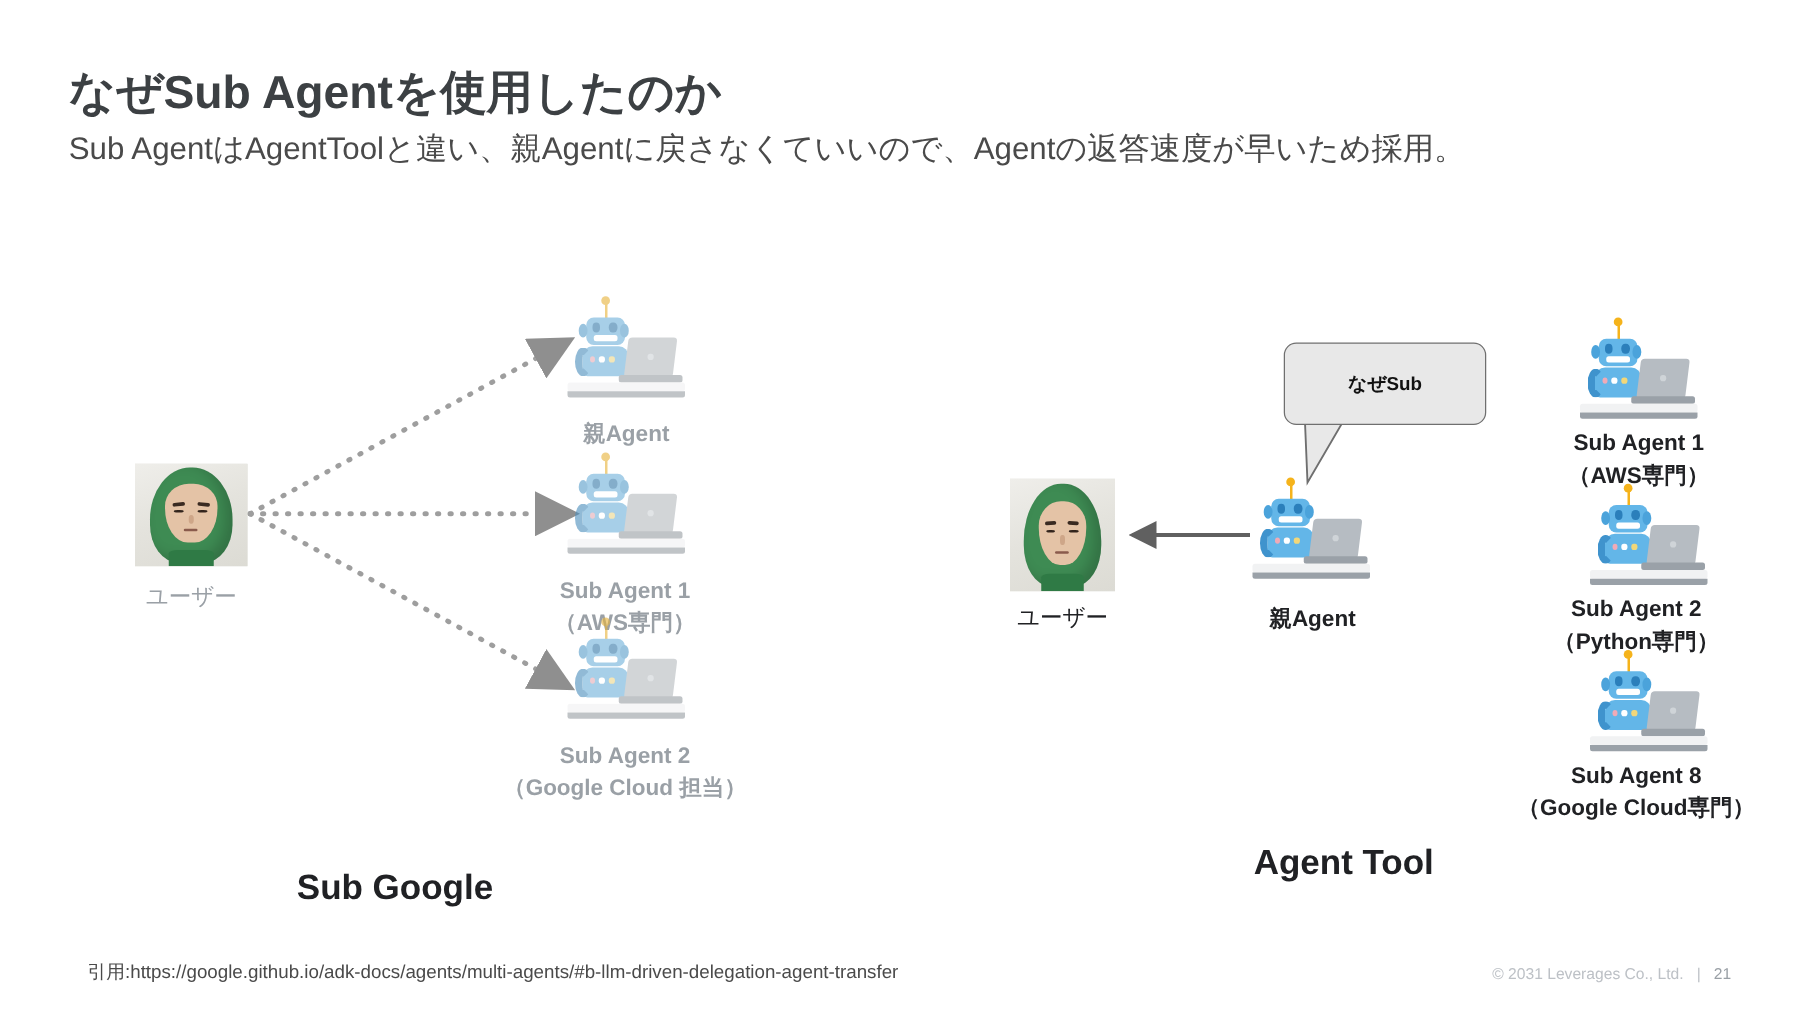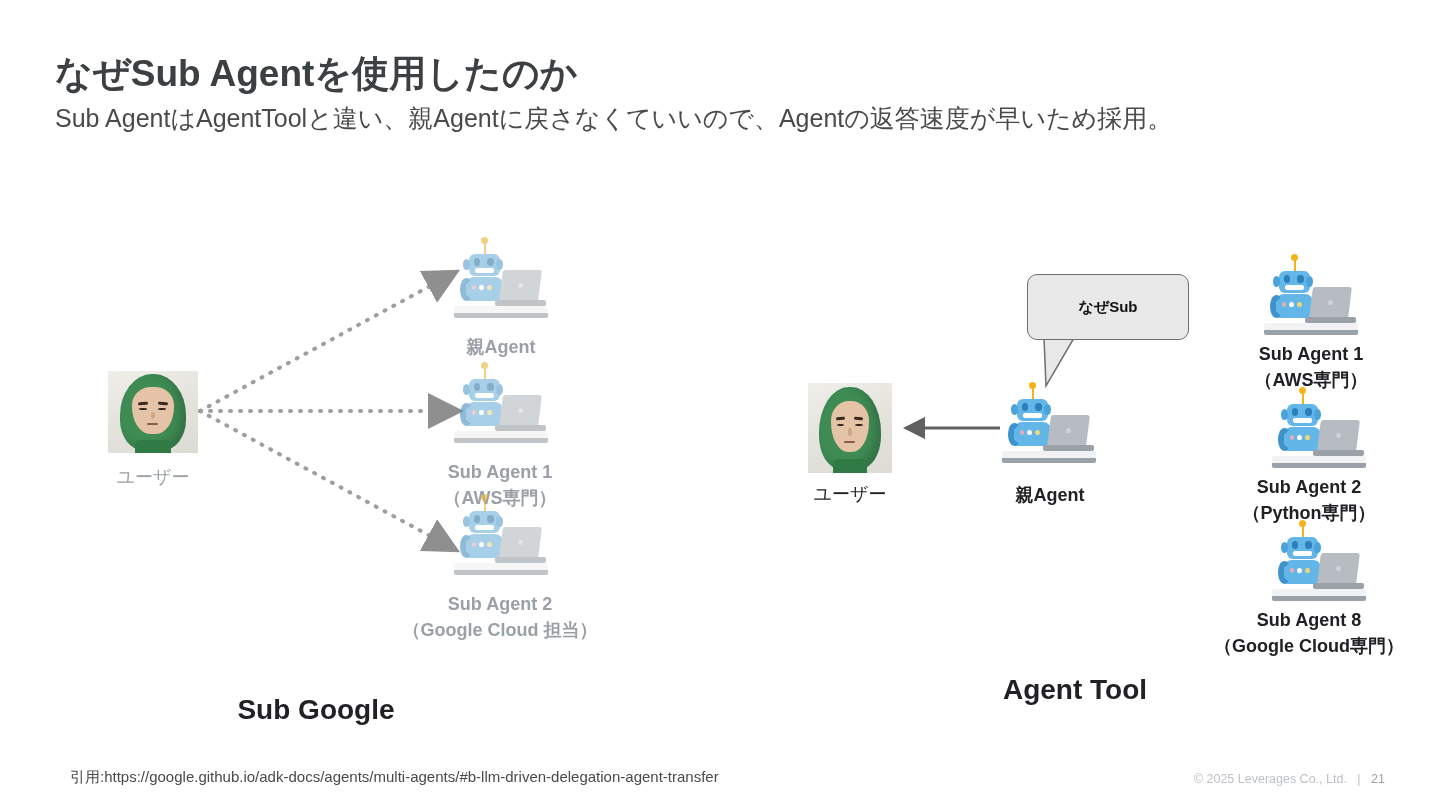--- a/index.html
+++ b/index.html
@@ -553,16 +553,16 @@
     <div class="desk-shadow"></div>
 </div>
 <div class="caption dark" style="left:1189px; top:607px; width:240px;">Sub Agent 8
 （Google Cloud専門）</div>
 
 <div class="section-heading" style="left:945px; top:674px; width:260px;">Agent Tool</div>
 
 <div class="citation">引用:https://google.github.io/adk-docs/agents/multi-agents/#b-llm-driven-delegation-agent-transfer</div>
 
 <div class="copyright">
-  <span>© 2025 Leverages Co., Ltd.</span>
+  <span>© 2031 Leverages Co., Ltd.</span>
   <span class="sep">|</span>
   <span class="page-no">21</span>
 </div>
 
 </body></html>

